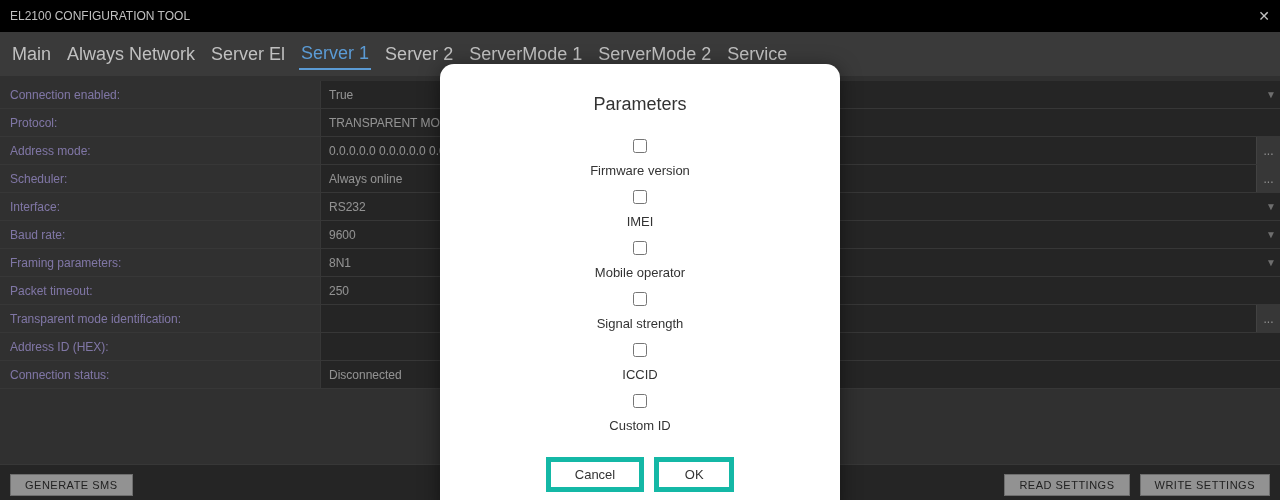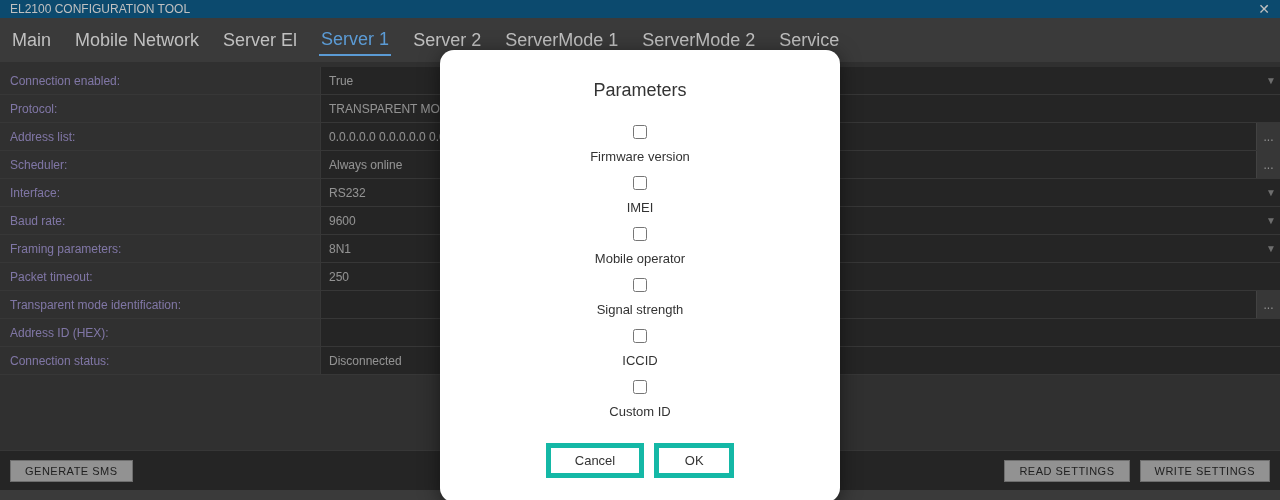--- a/index.html
+++ b/index.html
@@ -8,43 +8,43 @@
       background: #3a3a3a;
       width: 1280px;
       height: 500px;
       overflow: hidden;
       font-size: 13px;
       color: #e0e0e0;
     }
 
     
     .title-bar {
-      background: #0c4a6e;
-      height: 18px;
+      background: #000000;
+      height: 32px;
       display: flex;
       align-items: center;
       justify-content: space-between;
       padding: 0 10px;
       color: #c0c0c0;
       font-size: 12px;
     }
     .title-bar-close {
       cursor: pointer;
       color: #c0c0c0;
       font-size: 14px;
     }
 
     
     .nav-bar {
       background: #3a3a3a;
       height: 44px;
       display: flex;
       align-items: center;
       padding: 0 10px;
-      gap: 20px;
+      gap: 12px;
     }
     .nav-item {
       color: #c0c0c0;
       font-size: 18px;
       cursor: pointer;
       padding: 4px 2px;
     }
     .nav-item.active {
       color: #5b9bd5;
       border-bottom: 2px solid #5b9bd5;
@@ -201,41 +201,41 @@
 </head>
 <body>
 
 <div class="title-bar">
   <span>EL2100 CONFIGURATION TOOL</span>
   <span class="title-bar-close">✕</span>
 </div>
 
 <div class="nav-bar">
 <div class="nav-item">Main</div>
-    <div class="nav-item">Mobile Network</div>
+    <div class="nav-item">Always Network</div>
     <div class="nav-item">Server El</div>
     <div class="nav-item active">Server 1</div>
     <div class="nav-item">Server 2</div>
     <div class="nav-item">ServerMode 1</div>
     <div class="nav-item">ServerMode 2</div>
     <div class="nav-item">Service</div>
   </div>
 
 <div class="main-content">
   <div class="form-area">
   <div class="form-row">
         <div class="form-label">Connection enabled:</div>
         <div class="form-value">True<span class="dropdown-arrow">▼</span></div>
       </div>
       <div class="form-row">
         <div class="form-label">Protocol:</div>
         <div class="form-value">TRANSPARENT MODE</div>
       </div>
       <div class="form-row">
-        <div class="form-label">Address list:</div>
+        <div class="form-label">Address mode:</div>
         <div class="form-value">0.0.0.0.0 0.0.0.0.0 0.0...<div class="ellipsis-btn">...</div></div>
       </div>
       <div class="form-row">
         <div class="form-label">Scheduler:</div>
         <div class="form-value">Always online<div class="ellipsis-btn">...</div></div>
       </div>
       <div class="form-row">
         <div class="form-label">Interface:</div>
         <div class="form-value">RS232<span class="dropdown-arrow">▼</span></div>
       </div>

